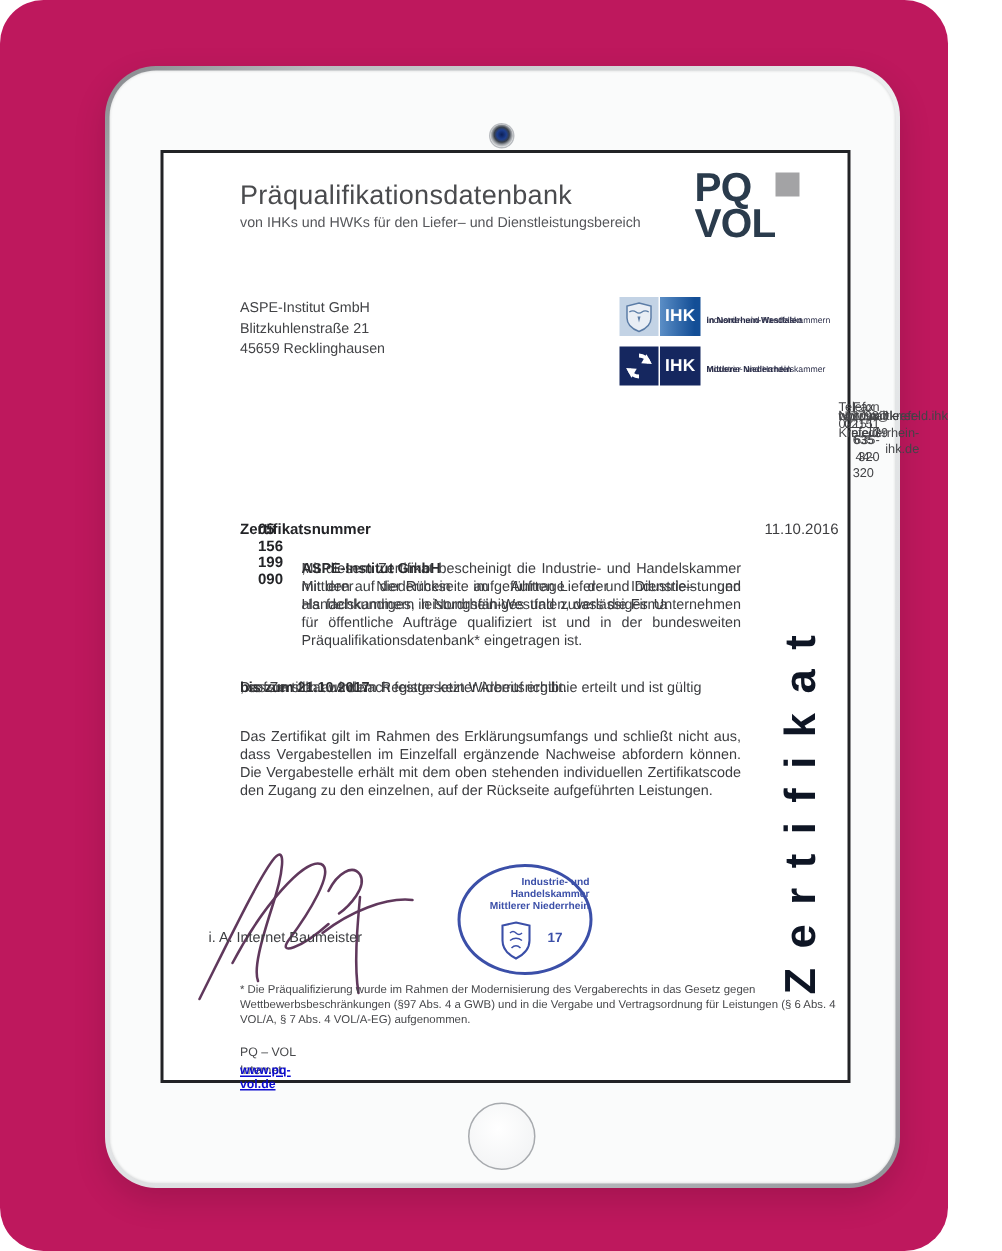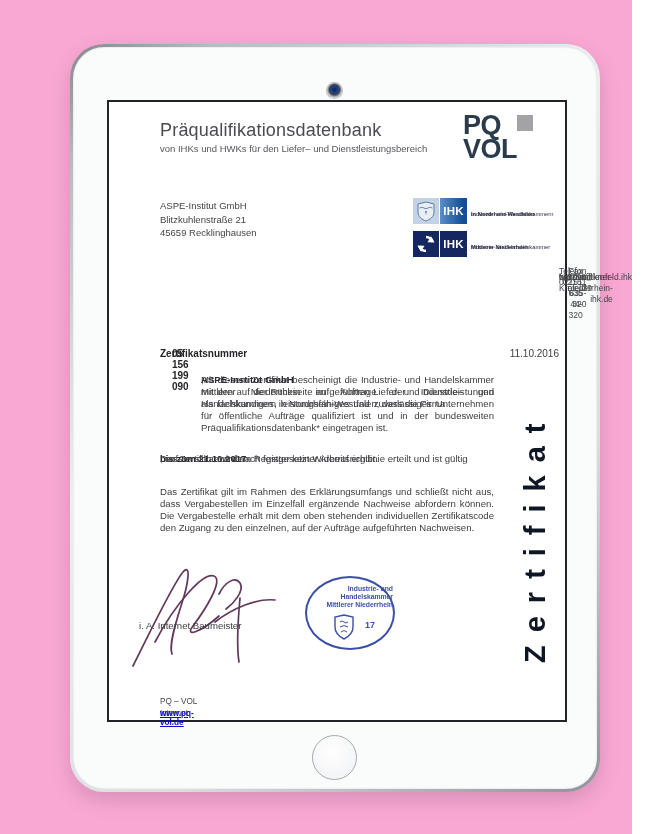--- a/index.html
+++ b/index.html
@@ -1,17 +1,17 @@
 <!DOCTYPE html>
 <html><head>
 <meta charset="utf-8">
 <style>
   * { margin:0; padding:0; box-sizing:border-box; }
   body { background:#ffffff; font-family:"Liberation Sans", sans-serif; }
-  .page { position:relative; width:632px; height:834px; background:#f9a8d4; overflow:hidden; }
+  .page { position:relative; width:632px; height:834px; background:#be185d; overflow:hidden;border-radius:29px; }
 
   
   .tablet-rim { position:absolute; left:70px; top:44px; width:530px; height:748px;
     border-radius:34px;
     background:linear-gradient(140deg,#85878b 0%,#b9bcbf 10%,#eceeef 38%,#dcdee0 70%,#8f9297 100%);
     box-shadow:0 8px 22px rgba(0,0,0,.14); }
   .tablet-body { position:absolute; inset:3px; border-radius:31px; background:#fafbfb;
     box-shadow:inset 0 0 2px rgba(0,0,0,.18); }
   .camera { position:absolute; left:254px; top:36px; width:15px; height:15px; border-radius:50%;
     background:radial-gradient(circle at 50% 45%, #0c1f55 0%, #1e3f8f 28%, #39404a 45%, #9ea2a7 60%, #d6d8da 72%, #c3c6c9 100%);
@@ -168,21 +168,21 @@
             <span>mit den auf der Rückseite aufgeführten Liefer- und Dienstleistungen als fachkundiges, leistungsfähiges und zuverlässiges Unternehmen für öffentliche Aufträge qualifiziert ist und in der bundesweiten Präqualifikationsdatenbank* eingetragen ist.</span>
           </div>
 
         <div class="para p2">
             <span>Das Zertifikat wird nach festgesetzter Arbeitsrichtlinie erteilt und ist gültig </span>
             <b>bis zum 21.10.2017</b>
             <span>, sofern sich aus dem Register kein Widerruf ergibt.</span>
           </div>
 
         <div class="para p3">
-            <span>Das Zertifikat gilt im Rahmen des Erklärungsumfangs und schließt nicht aus, dass Vergabestellen im Einzelfall ergänzende Nachweise abfordern können. Die Vergabestelle erhält mit dem oben stehenden individuellen Zertifikatscode den Zugang zu den einzelnen, auf der Aufträge aufgeführten Nachweisen.</span>
+            <span>Das Zertifikat gilt im Rahmen des Erklärungsumfangs und schließt nicht aus, dass Vergabestellen im Einzelfall ergänzende Nachweise abfordern können. Die Vergabestelle erhält mit dem oben stehenden individuellen Zertifikatscode den Zugang zu den einzelnen, auf der Rückseite aufgeführten Leistungen.</span>
           </div>
 
 
         <svg class="sig-svg" width="165" height="108" viewBox="0 0 165 108">
           <g fill="none" stroke="#53284f" stroke-width="1.7" stroke-linecap="round" opacity=".92">
             <path d="M6 104 C 26 64 46 22 56 10 C 64 1 62 20 54 44 C 47 66 42 84 45 92"></path>
             <path d="M28 80 C 48 42 76 10 87 14 C 97 18 78 48 66 64 C 57 76 74 70 92 54"></path>
             <path d="M92 32 C 98 20 108 14 113 21 C 118 29 106 42 99 47"></path>
             <path d="M88 60 C 106 46 130 36 148 38"></path>
             <path d="M113 36 C 111 58 109 82 112 100"></path>
@@ -196,20 +196,21 @@
           <div class="stamp-l3">Mittlerer Niederrhein</div>
           <svg class="stamp-shield" width="22" height="26" viewBox="0 0 22 26" style="position:absolute">
             <path d="M11 1 L20 3 V13 C20 19 16 22.5 11 25 C6 22.5 2 19 2 13 V3 Z" fill="none" stroke="#3b4fa8" stroke-width="1.4"></path>
             <path d="M7 8 Q9 6 11 8 Q13 10 15 8 M7 13 Q11 10 15 13 M8 18 Q11 15 14 18" fill="none" stroke="#3b4fa8" stroke-width="1"></path>
           </svg>
           <div class="stamp-num">17</div>
         </div>
 
         <div class="watermark">Zertifikat</div>
 
+        <div class="footnote">* Die Präqualifizierung wurde im Rahmen der Modernisierung des Vergaberechts in das Gesetz gegen Wettbewerbsbeschränkungen (§97 Abs. 4 a GWB) und in die Vergabe und Vertragsordnung für Leistungen (§ 6 Abs. 4 VOL/A, § 7 Abs. 4 VOL/A-EG) aufgenommen.</div>
         <div class="footer-org">PQ – VOL</div>
         <div class="footer-net">
           <span class="lbl">Internet:</span>
             <a class="link">www.pq-vol.de</a>
         </div>
 
       </div>
     </div>
   </div>
 </div>

